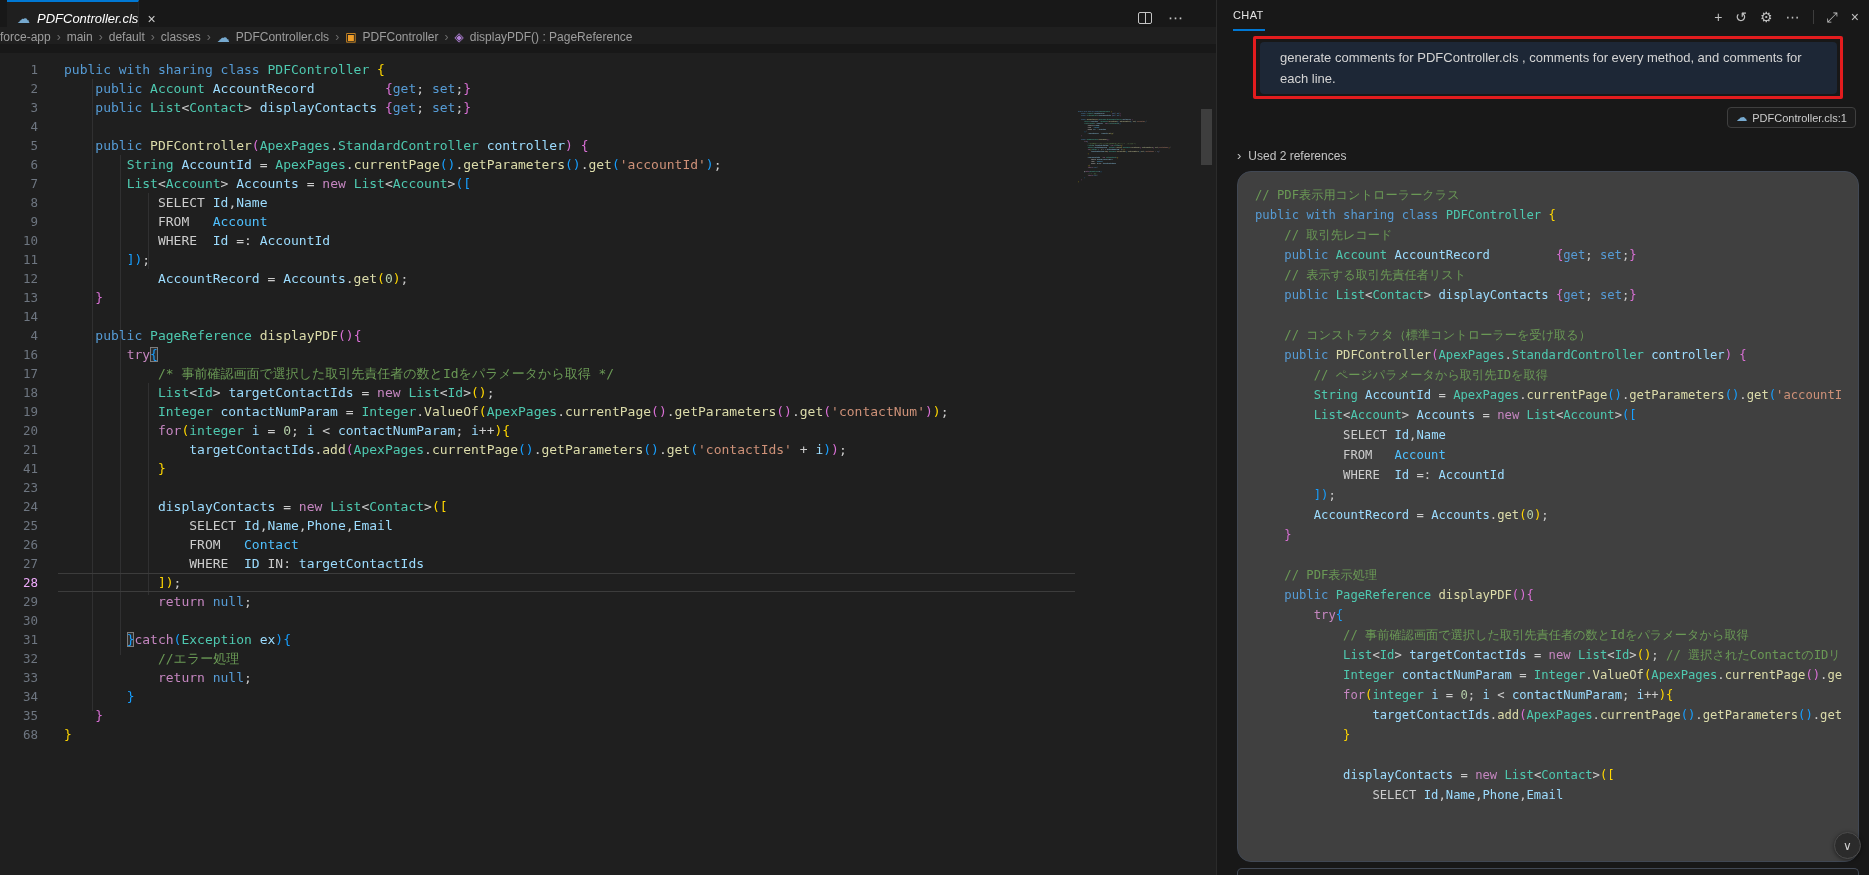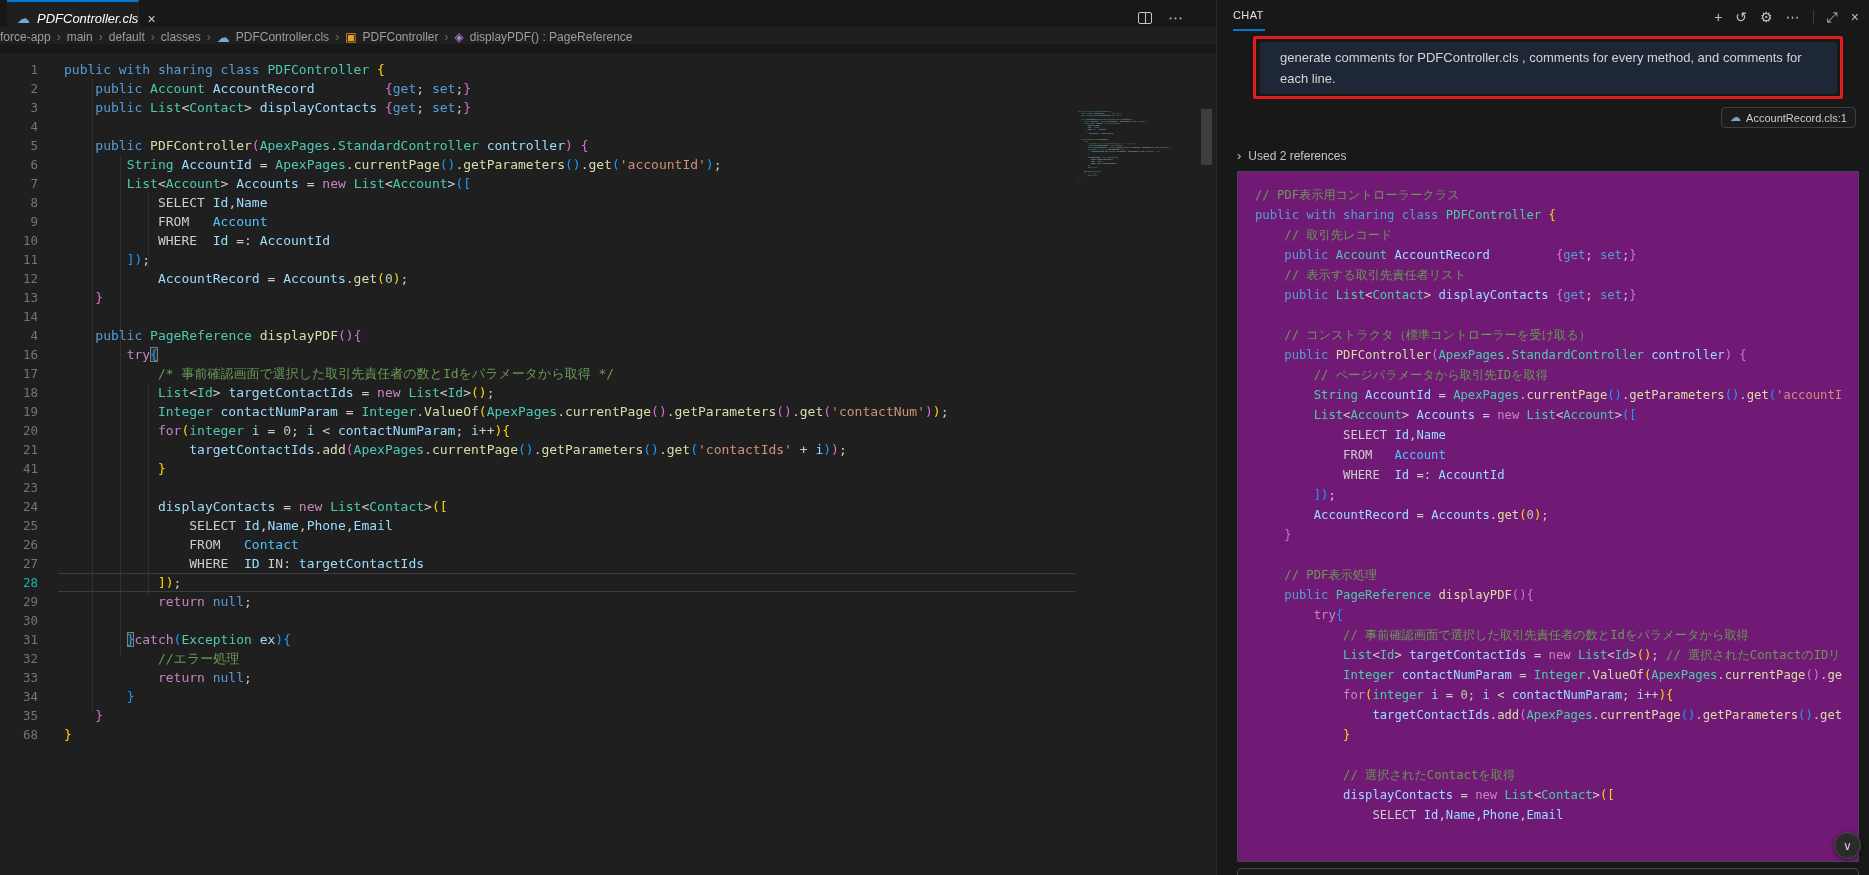--- a/index.html
+++ b/index.html
@@ -23,21 +23,21 @@
   .bc-item { cursor:pointer; }
   .ic-class { color:#ee9d28; font-size:12px; }
   .ic-method { color:#b180d7; font-size:12px; }
 
   .editor { position:absolute; left:0; top:53px; width:1216px; height:822px; background:#1f1f1f; overflow:hidden; }
   .elines { position:absolute; left:0; top:7px; width:1216px;
             font-family:"DejaVu Sans Mono", monospace; font-size:13px; }
   .eline { position:relative; display:flex; height:19px; line-height:19px; }
   .lnum { flex:0 0 38px; text-align:right; color:#6e7681; font-size:12.5px; user-select:none; }
   .lcode { padding-left:26px; white-space:pre; overflow:hidden; }
-  .eline.active .lnum { color:#14b8a6; }
+  .eline.active .lnum { color:#f0abfc; }
   .eline.active::before, .eline.active::after { content:""; position:absolute; left:58px; width:1017px; height:0; border-top:1px solid #3c3c3c; }
   .eline.active::before { top:0; } .eline.active::after { bottom:0; }
 
   .guide { position:absolute; width:1px; background:#303031; }
 
   .tk { white-space:pre; }
   .k{color:#569cd6}.c{color:#c586c0}.t{color:#4ec9b0}.v{color:#9cdcfe}.f{color:#dcdcaa}
   .s{color:#ce9178}.n{color:#b5cea8}.m{color:#6a9955}.p{color:#cccccc}.o{color:#4fc1ff}
   .b1{color:#ffd700}.b2{color:#da70d6}.b3{color:#179fff}
   .mb{outline:1px solid #7d7d7d; outline-offset:-1px; background:rgba(120,120,120,.16)}
@@ -58,21 +58,21 @@
 
   .anno-red { position:absolute; left:36px; top:36px; width:590px; height:63px; border:3px solid #e31c1e; border-radius:2px; pointer-events:none; z-index:3; }
   .bubble { position:absolute; left:43px; top:42px; width:577px; height:52px; background:#1d2736; border-radius:4px; padding:5px 20px; font-size:13px; line-height:21px; color:#d4d4d4; overflow:hidden; }
 
   .ref-chip { position:absolute; top:107px; right:13px; height:21px; display:flex; align-items:center; gap:5px; padding:0 8px; background:#1c1c1c; border:1px solid #3f3f3f; border-radius:4px; font-size:11px; color:#cccccc; cursor:pointer; }
   .ref-chip .cloud-ic { font-size:11px; }
 
   .refs-row { position:absolute; left:20px; top:148px; display:flex; align-items:center; gap:7px; font-size:12px; color:#c5c5c5; cursor:pointer; }
   .refs-chev { font-size:13px; color:#c5c5c5; }
 
-  .code-block { position:absolute; left:20px; top:171px; width:622px; height:691px; background:#701a75; border:1px solid #414854; border-radius:1px; padding:13px 0 4px 17px; overflow:hidden; }
+  .code-block { position:absolute; left:20px; top:171px; width:622px; height:691px; background:#404040; border:1px solid #414854; border-radius:14px; padding:13px 0 4px 17px; overflow:hidden; }
   .cline { height:20px; line-height:20px; white-space:pre; overflow:hidden; font-family:"DejaVu Sans Mono", monospace; font-size:12.2px; }
   .code-block2 { position:absolute; left:20px; top:868px; width:622px; height:7px; background:#1b1b1b; border:1px solid #414854; border-bottom:none; border-radius:5px 5px 0 0; }
 
   .scroll-btn { position:absolute; left:617px; top:832px; width:27px; height:27px; border-radius:50%; background:#2b2b2b; border:1px solid #4d4d4d; color:#cfcfcf; font-size:12px; display:flex; align-items:center; justify-content:center; cursor:pointer; box-shadow:0 1px 4px rgba(0,0,0,.5); }
 </style>
 </head>
 <body>
 
 <div class="app">
 
@@ -313,21 +313,21 @@
       <span class="ct-sep"></span>
       <span class="ct-ic">⤢</span>
       <span class="ct-ic">×</span>
     </div>
 
     <div class="bubble">generate comments for PDFController.cls , comments for every method, and comments for each line.</div>
     <div class="anno-red"></div>
 
     <div class="ref-chip">
       <span class="cloud-ic">☁</span>
-      <span>AccountRecord.cls:1</span>
+      <span>PDFController.cls:1</span>
     </div>
 
     <div class="refs-row">
       <span class="refs-chev">›</span>
       <span>Used 2 references</span>
     </div>
 
     <div class="code-block">
       <div>
           <div class="cline"><span class="tk m">// PDF表示用コントローラークラス</span></div>
@@ -352,21 +352,20 @@
           <div class="cline"><span class="tk m">    // PDF表示処理</span></div>
           <div class="cline"><span class="tk p">    </span><span class="tk k">public </span><span class="tk t">PageReference </span><span class="tk f">displayPDF</span><span class="tk b2">()</span><span class="tk b2">{</span></div>
           <div class="cline"><span class="tk p">        </span><span class="tk c">try</span><span class="tk b3">{</span></div>
           <div class="cline"><span class="tk m">            // 事前確認画面で選択した取引先責任者の数とIdをパラメータから取得</span></div>
           <div class="cline"><span class="tk p">            </span><span class="tk t">List</span><span class="tk p">&lt;</span><span class="tk t">Id</span><span class="tk p">&gt; </span><span class="tk v">targetContactIds </span><span class="tk p">= </span><span class="tk c">new </span><span class="tk t">List</span><span class="tk p">&lt;</span><span class="tk t">Id</span><span class="tk p">&gt;</span><span class="tk b1">()</span><span class="tk p">; </span><span class="tk m">// 選択されたContactのIDリ</span></div>
           <div class="cline"><span class="tk p">            </span><span class="tk t">Integer </span><span class="tk v">contactNumParam </span><span class="tk p">= </span><span class="tk t">Integer</span><span class="tk p">.</span><span class="tk f">ValueOf</span><span class="tk b1">(</span><span class="tk t">ApexPages</span><span class="tk p">.</span><span class="tk f">currentPage</span><span class="tk b2">()</span><span class="tk p">.</span><span class="tk f">ge</span></div>
           <div class="cline"><span class="tk p">            </span><span class="tk c">for</span><span class="tk b1">(</span><span class="tk t">integer </span><span class="tk v">i </span><span class="tk p">= </span><span class="tk n">0</span><span class="tk p">; </span><span class="tk v">i </span><span class="tk p">&lt; </span><span class="tk v">contactNumParam</span><span class="tk p">; </span><span class="tk v">i</span><span class="tk p">++</span><span class="tk b1">)</span><span class="tk b1">{</span></div>
           <div class="cline"><span class="tk p">                </span><span class="tk v">targetContactIds</span><span class="tk p">.</span><span class="tk f">add</span><span class="tk b2">(</span><span class="tk t">ApexPages</span><span class="tk p">.</span><span class="tk f">currentPage</span><span class="tk b3">()</span><span class="tk p">.</span><span class="tk f">getParameters</span><span class="tk b3">()</span><span class="tk p">.</span><span class="tk f">get</span></div>
           <div class="cline"><span class="tk p">            </span><span class="tk b1">}</span></div>
           <div class="cline"></div>
-          <div class="cline"><span class="tk m">            // 選択されたContactを取得</span></div>
           <div class="cline"><span class="tk p">            </span><span class="tk v">displayContacts </span><span class="tk p">= </span><span class="tk c">new </span><span class="tk t">List</span><span class="tk p">&lt;</span><span class="tk t">Contact</span><span class="tk p">&gt;</span><span class="tk b1">([</span></div>
           <div class="cline"><span class="tk p">                SELECT </span><span class="tk v">Id</span><span class="tk p">,</span><span class="tk v">Name</span><span class="tk p">,</span><span class="tk v">Phone</span><span class="tk p">,</span><span class="tk v">Email</span></div>
         </div>
     </div>
     <div class="code-block2"></div>
 
     <div class="scroll-btn">
       <span>∨</span>
     </div>
   </div>

